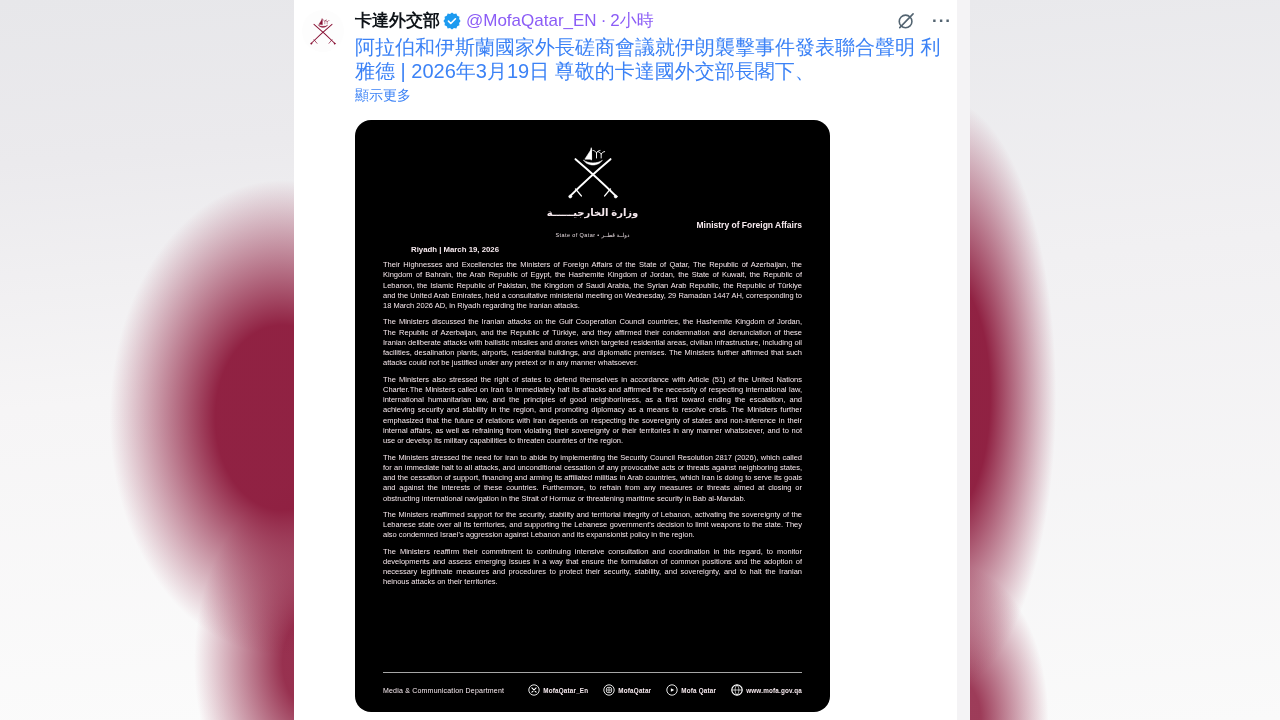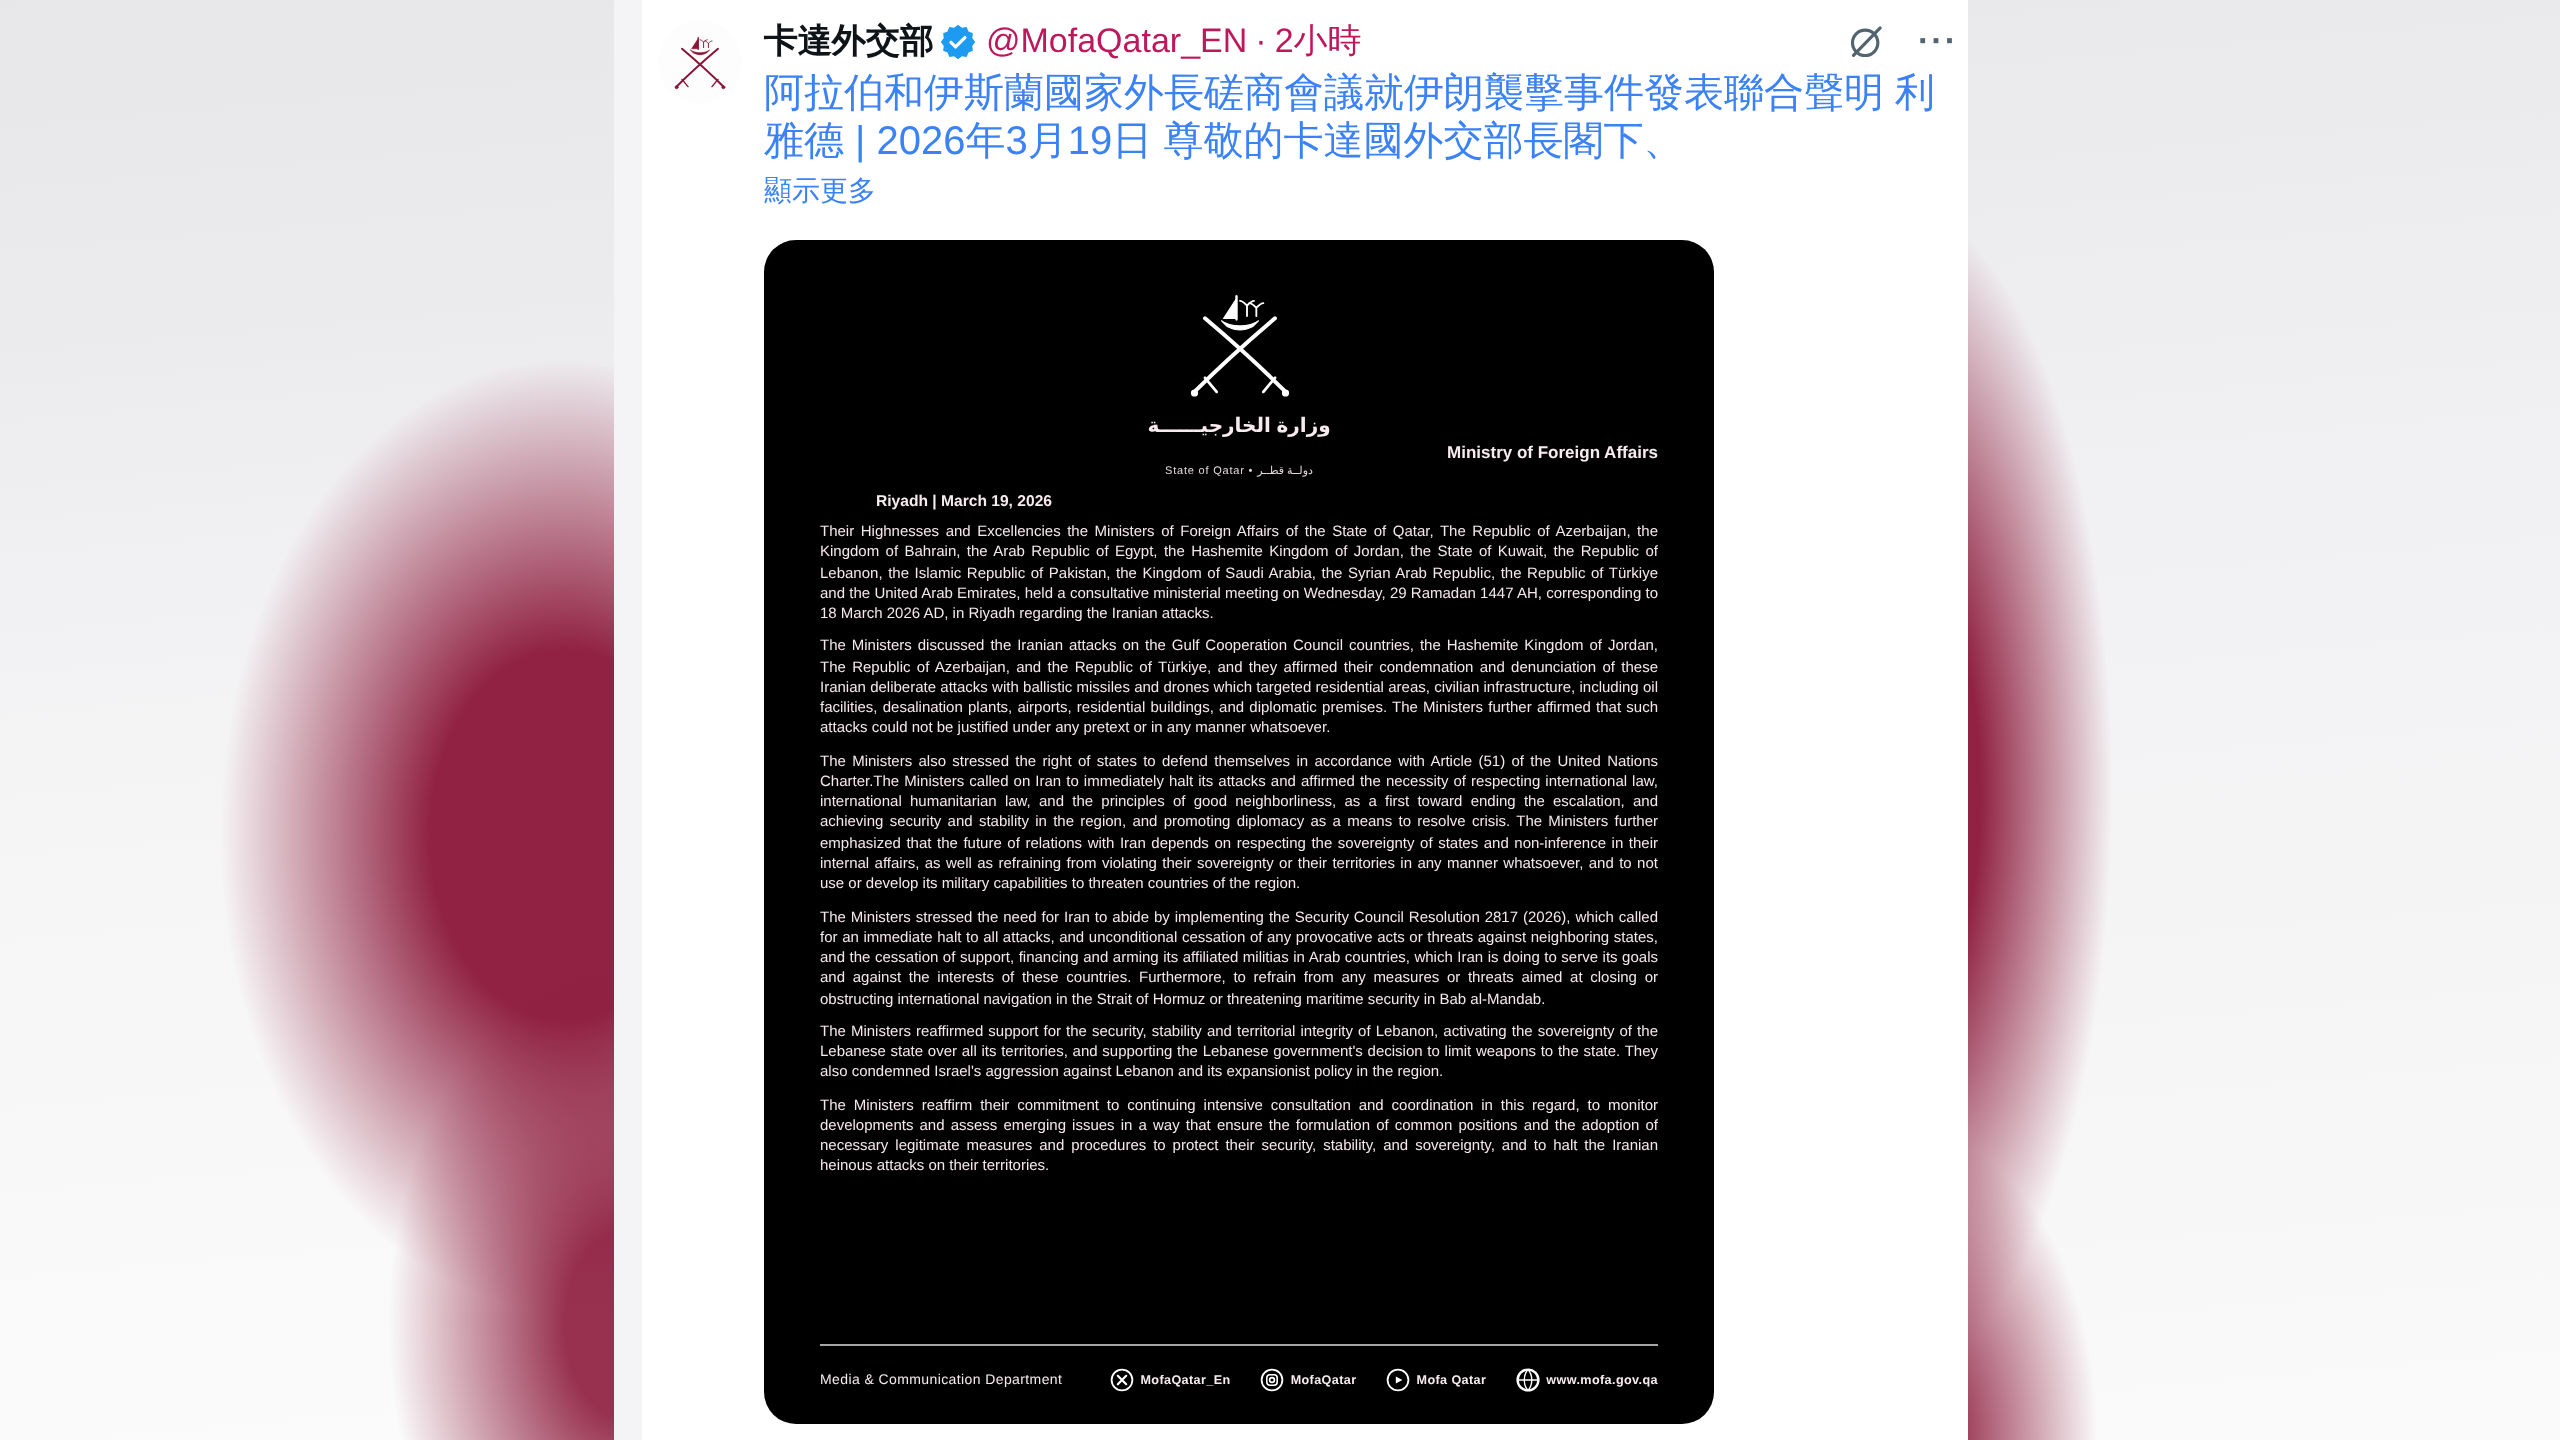--- a/index.html
+++ b/index.html
@@ -19,34 +19,34 @@
   }
   .backdrop-right{
     position:absolute; left:970px; top:0; width:310px; height:720px;
     background:
       radial-gradient(ellipse 150px 400px at -8% 55%, rgba(141,27,61,.97) 30%, rgba(141,27,61,0) 74%),
       radial-gradient(ellipse 130px 220px at -4% 100%, rgba(141,27,61,.85) 18%, rgba(141,27,61,0) 70%),
       linear-gradient(175deg,#e9e9ec 0%,#f1f0f2 35%,#fafafa 100%);
   }
   
   .tweet-column{
-    position:absolute; left:321px; top:0; width:663px; height:720px;
+    position:absolute; left:294px; top:0; width:663px; height:720px;
     background:#ffffff;
   }
   .tweet-row{ display:flex; padding:10px 5px 0 8px; }
   .avatar{
     width:42px; height:42px; border-radius:50%; background:#fdfdfd;
     display:flex; align-items:center; justify-content:center; flex:0 0 42px;
     overflow:hidden; cursor:pointer;
   }
   .content{ flex:1; margin-left:11px; min-width:0; }
   .header-line{ display:flex; align-items:center; font-size:17px; line-height:22px; white-space:nowrap; }
   .author{ font-weight:bold; color:#0f1419; cursor:pointer; }
   .badge{ margin:0 3px 0 3px; display:inline-flex; }
-  .meta{ color:#be185d; margin-left:2px; }
+  .meta{ color:#8b5cf6; margin-left:2px; }
   .meta .dot{ margin:0 4px; }
   .header-spacer{ flex:1; }
   .hdr-icon{ color:#536471; display:inline-flex; align-items:center; cursor:pointer; }
   .hdr-icon + .hdr-icon{ margin-left:16px; }
   .more-dots{ font-size:17px; font-weight:bold; letter-spacing:1px; color:#536471; line-height:14px; }
   .body-text{ font-size:20px; line-height:23.5px; color:#3b82f6; margin-top:4px; }
   .show-more{ color:#3b82f6; font-size:14px; line-height:21px; margin-top:2px; display:inline-block; cursor:pointer; }
   
   .doc-card{
     width:475px; height:592px; margin-top:14px; border-radius:16px;

